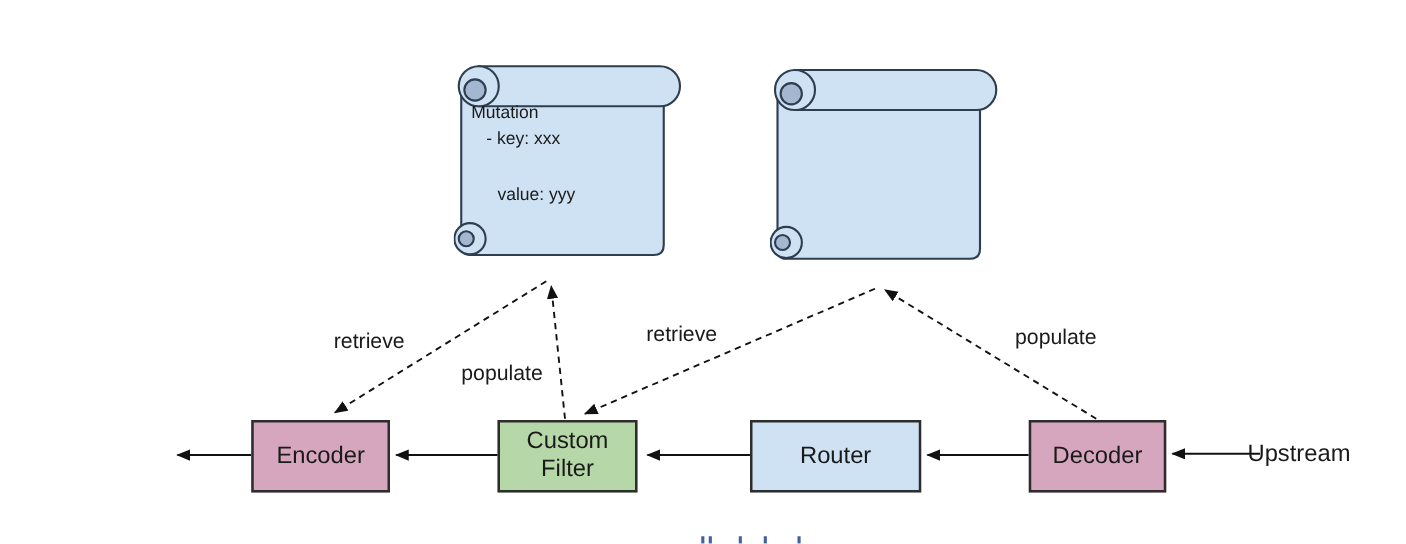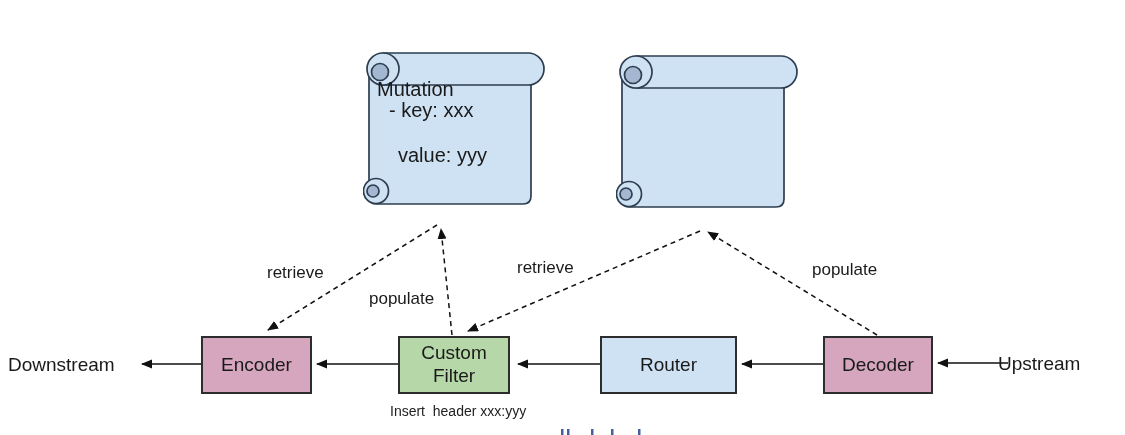--- a/index.html
+++ b/index.html
@@ -23,21 +23,21 @@
 
   
   .endpoint{position:absolute;font-size:19px;white-space:nowrap;}
 
   
   .edge-label{position:absolute;font-size:17px;white-space:nowrap;}
 
   
   .scroll{position:absolute;width:186px;height:172px;}
   .scroll svg{position:absolute;left:0;top:0;}
-  .scroll-text{position:absolute;left:14px;top:31px;font-size:20px;line-height:21px;}
+  .scroll-text{position:absolute;left:14px;top:31px;font-size:14px;line-height:21px;}
   .scroll-text .ind1{margin-left:12px;}
   .scroll-text .ind2{margin-left:21px;margin-top:24px;}
 
   .caption{position:absolute;left:390px;top:403px;font-size:14px;white-space:pre;color:#222;}
 </style>
 </head>
 <body>
 
 <div class="canvas">
 
@@ -109,23 +109,21 @@
   <div class="node node-green" style="left:398px;width:112px;">
     <span class="lbl wrap">Custom Filter</span>
   </div>
   <div class="node node-blue" style="left:600px;width:137px;">
     <span class="lbl">Router</span>
   </div>
   <div class="node node-pink" style="left:823px;width:110px;">
     <span class="lbl">Decoder</span>
   </div>
 
-  <div class="endpoint" style="left:8px;top:354px;">Downstream</div>
   <div class="endpoint" style="left:998px;top:353px;">Upstream</div>
 
   <div class="edge-label" style="left:267px;top:263px;">retrieve</div>
   <div class="edge-label" style="left:369px;top:289px;">populate</div>
   <div class="edge-label" style="left:517px;top:258px;">retrieve</div>
   <div class="edge-label" style="left:812px;top:260px;">populate</div>
 
-  <div class="caption">Insert  header xxx:yyy</div>
 
 </div>
 
 </body></html>

